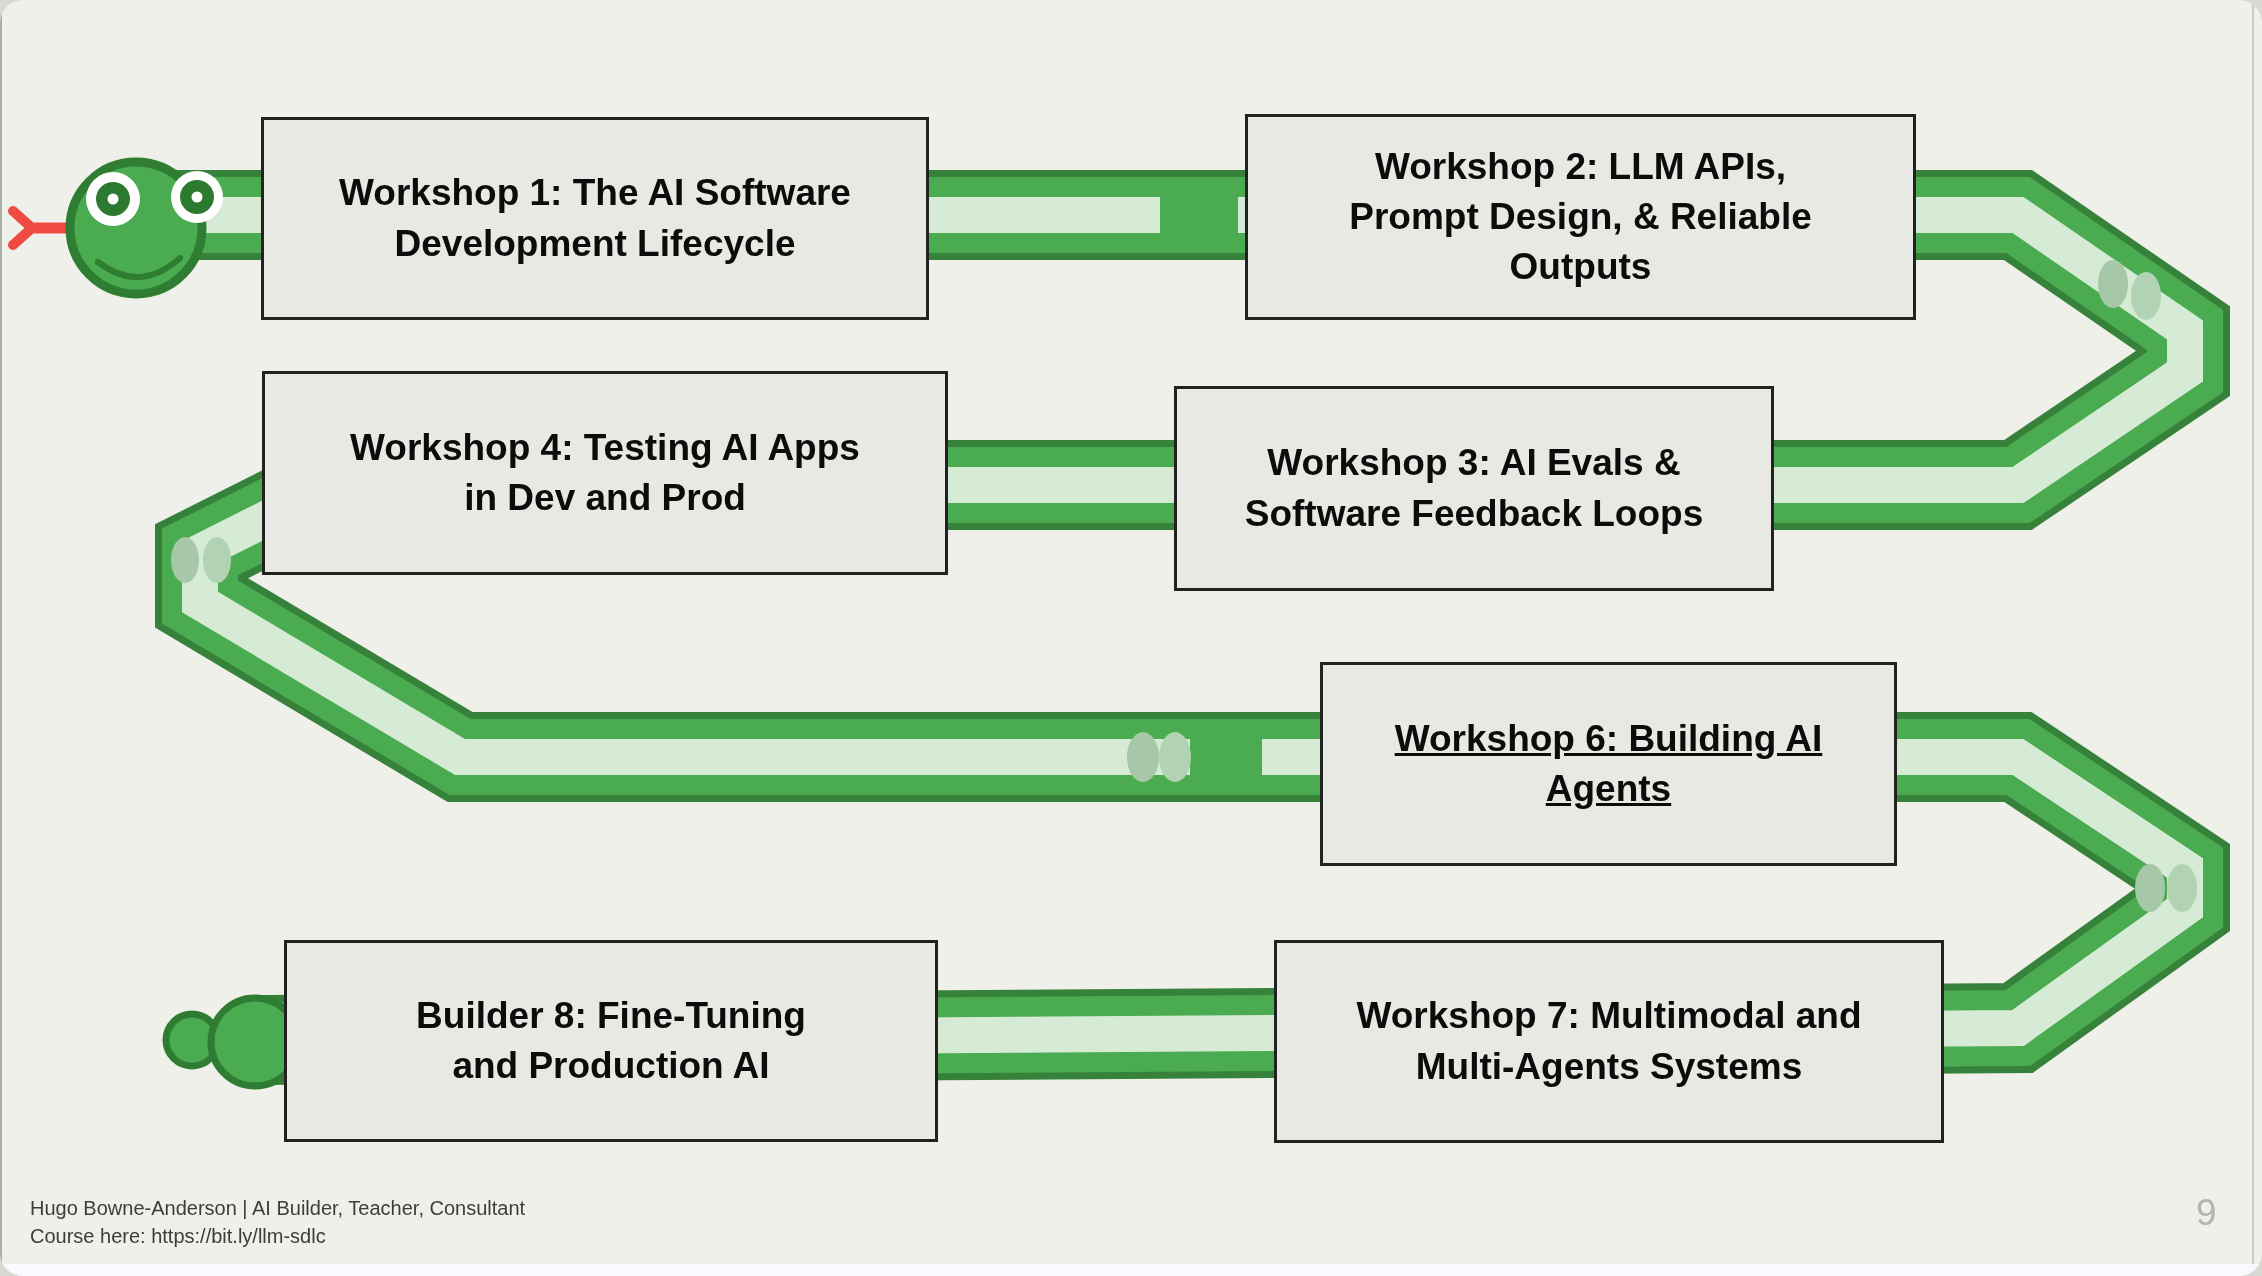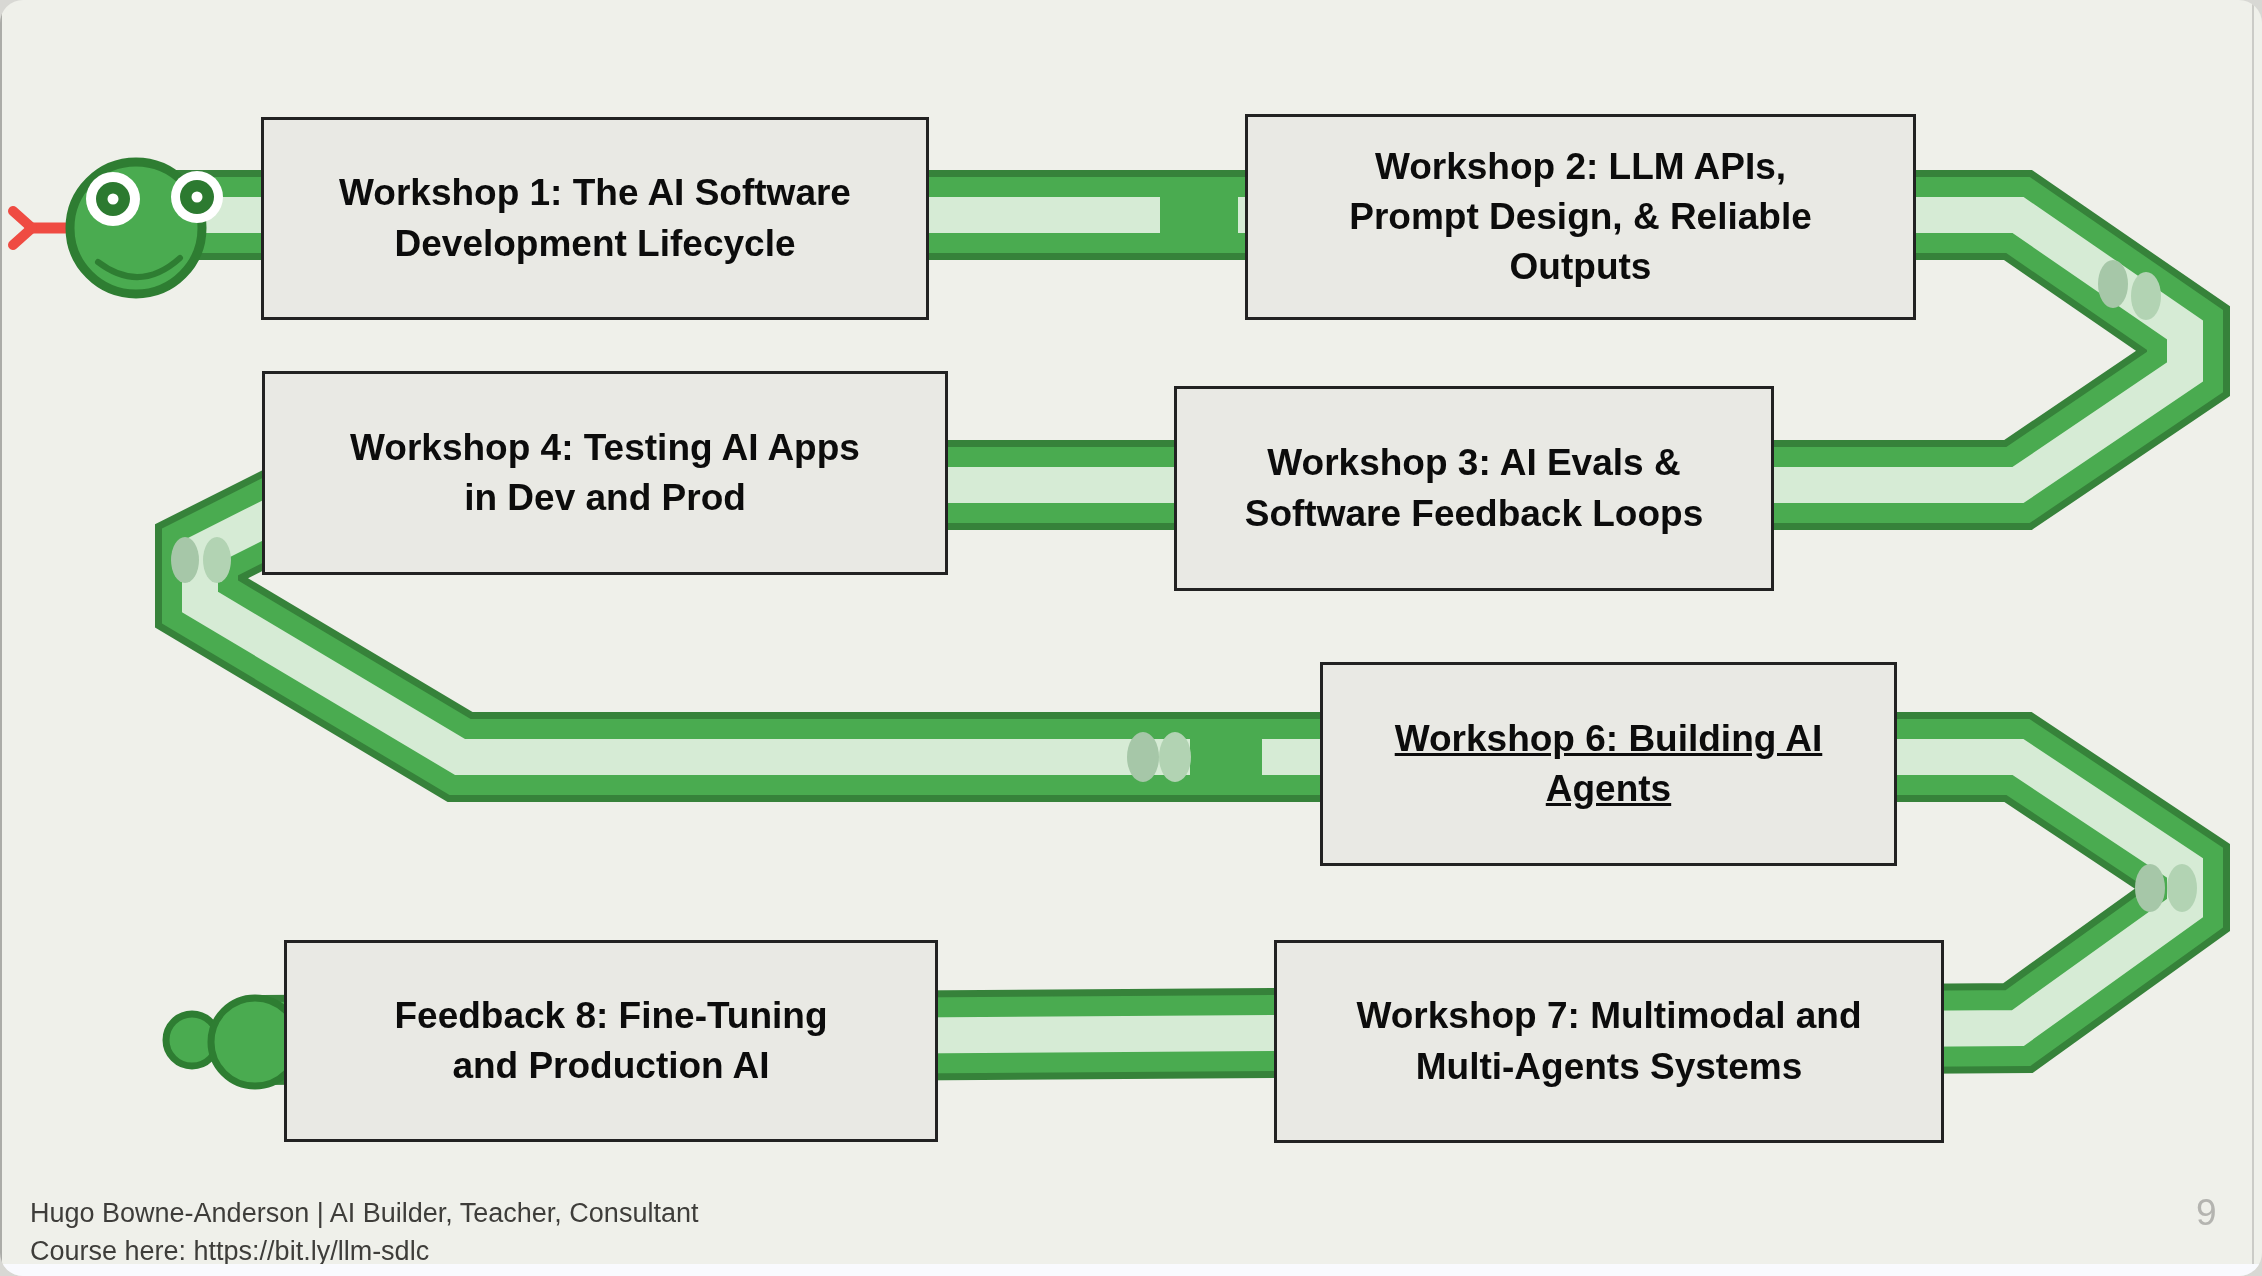--- a/index.html
+++ b/index.html
@@ -21,21 +21,21 @@
     text-align:center;
     font-weight:bold;
     font-size:37px;
     line-height:1.36;
     color:#0c0c0c;
     white-space:pre-line;
     padding:8px 18px;
   }
   .footer{
     position:absolute;left:30px;top:1194px;
-    font-size:27px;color:#3e3d3a;line-height:1.42;
+    font-size:20px;color:#3e3d3a;line-height:1.42;
   }
   .page-number{
     position:absolute;left:2196px;top:1192px;
     font-size:37px;color:#b4b4b0;
   }
   .bottom-strip{
     position:absolute;left:0;bottom:0;width:100%;height:12px;
     background:#f9fafe;
   }
   .edge-left{position:absolute;left:0;top:0;width:2px;height:100%;background:#8f8f8b;opacity:.7;}
@@ -104,21 +104,21 @@
   <div class="wbox" style="left:262px;top:371px;width:686px;height:204px;">Workshop 4: Testing AI Apps
 in Dev and Prod</div>
 
   <div class="wbox" style="left:1174px;top:386px;width:600px;height:205px;">Workshop 3: AI Evals &amp;
 Software Feedback Loops</div>
 
 
   <div class="wbox" style="left:1320px;top:662px;width:577px;height:204px;text-decoration:underline;">Workshop 6: Building AI
 Agents</div>
 
-  <div class="wbox" style="left:284px;top:940px;width:654px;height:202px;">Feedback 8: Fine-Tuning
+  <div class="wbox" style="left:284px;top:940px;width:654px;height:202px;">Builder 8: Fine-Tuning
 and Production AI</div>
 
   <div class="wbox" style="left:1246px;top:940px;width:670px;height:203px;margin-left:28px;">Workshop 7: Multimodal and
 Multi-Agents Systems</div>
 
   <div class="footer">
     <div>Hugo Bowne-Anderson | AI Builder, Teacher, Consultant</div>
     <div>Course here: https://bit.ly/llm-sdlc</div>
   </div>
 

